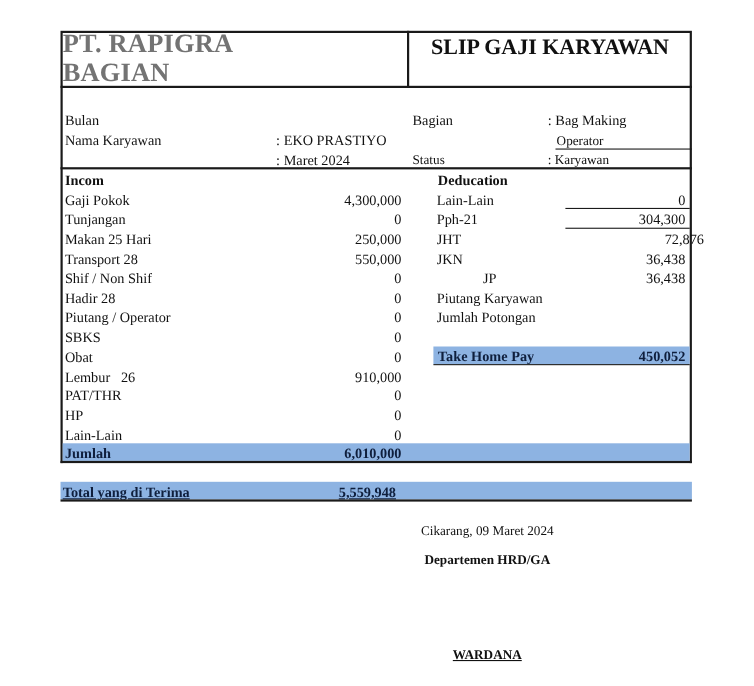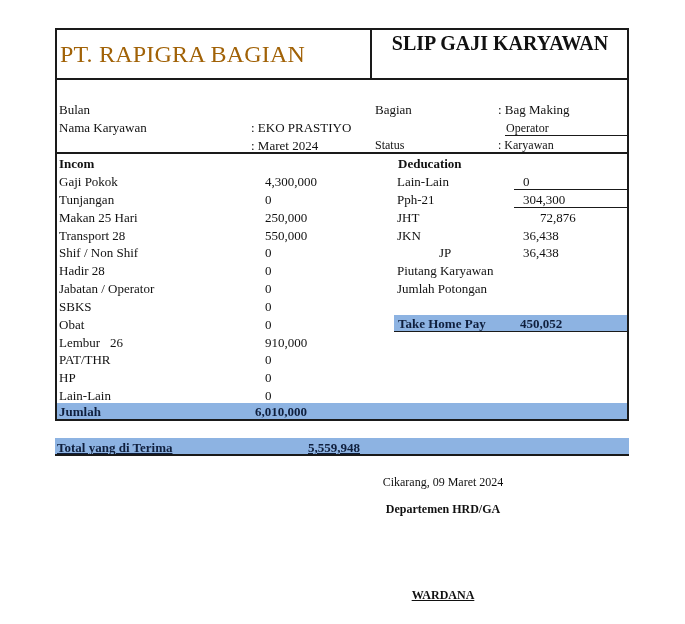--- a/index.html
+++ b/index.html
@@ -1,26 +1,26 @@
 <!DOCTYPE html>
 <html><head>
 <meta charset="utf-8">
 <style>
   html, body { margin:0; padding:0; background:#ffffff; }
   body { width:685px; height:624px; position:relative; font-family:"Liberation Serif", serif; color:#111; overflow:hidden; }
   .abs { position:absolute; }
   .frame-top { left:55px; top:28px; width:574px; height:52px; border:2px solid #1a1a1a; box-sizing:border-box; }
-  .company { left:57px; top:30px; width:251px; height:48px; display:flex; align-items:center; justify-content:center; color:#a16207; font-weight:normal; font-size:24px; letter-spacing:0.2px; }
+  .company { left:57px; top:30px; width:251px; height:48px; display:flex; align-items:center; justify-content:center; color:#737373; font-weight:bold; font-size:24px; letter-spacing:0.2px; }
   .title-div { left:370px; top:28px; width:2px; height:52px; background:#1a1a1a; }
   .slip-title { left:372px; top:32px; width:256px; text-align:center; font-weight:bold; font-size:20px; color:#111; }
   .left-border { left:55px; top:78px; width:2px; height:343px; background:#1a1a1a; }
   .right-border { left:627px; top:78px; width:2px; height:343px; background:#1a1a1a; }
   .txt { font-size:13px; line-height:17px; white-space:nowrap; }
   .b { font-weight:bold; }
-  .r { text-align:left; }
+  .r { text-align:right; }
   .hline { height:2px; background:#1a1a1a; }
   .hline1 { height:1px; background:#1a1a1a; }
   .band { background:#8db3e2; }
   .band-text { color:#0f1f3d; font-weight:bold; font-size:13px; line-height:17px; }
   .sign { text-align:center; font-size:12px; }
   .underline { text-decoration:underline; }
 </style>
 </head>
 <body>
 
@@ -53,21 +53,21 @@
 <div class="abs txt" style="left:59px;top:191px;">Tunjangan</div>
 <div class="abs txt r" style="left:265px;top:191px;width:100px;">0</div>
 <div class="abs txt" style="left:59px;top:209px;">Makan 25 Hari</div>
 <div class="abs txt r" style="left:265px;top:209px;width:100px;">250,000</div>
 <div class="abs txt" style="left:59px;top:227px;">Transport 28</div>
 <div class="abs txt r" style="left:265px;top:227px;width:100px;">550,000</div>
 <div class="abs txt" style="left:59px;top:244px;">Shif / Non Shif</div>
 <div class="abs txt r" style="left:265px;top:244px;width:100px;">0</div>
 <div class="abs txt" style="left:59px;top:262px;">Hadir 28</div>
 <div class="abs txt r" style="left:265px;top:262px;width:100px;">0</div>
-<div class="abs txt" style="left:59px;top:280px;">Jabatan / Operator</div>
+<div class="abs txt" style="left:59px;top:280px;">Piutang / Operator</div>
 <div class="abs txt r" style="left:265px;top:280px;width:100px;">0</div>
 <div class="abs txt" style="left:59px;top:298px;">SBKS</div>
 <div class="abs txt r" style="left:265px;top:298px;width:100px;">0</div>
 <div class="abs txt" style="left:59px;top:316px;">Obat</div>
 <div class="abs txt r" style="left:265px;top:316px;width:100px;">0</div>
 <div class="abs txt" style="left:59px;top:334px;white-space:pre;">Lembur   26</div>
 <div class="abs txt r" style="left:265px;top:334px;width:100px;">910,000</div>
 <div class="abs txt" style="left:59px;top:351px;">PAT/THR</div>
 <div class="abs txt r" style="left:265px;top:351px;width:100px;">0</div>
 <div class="abs txt" style="left:59px;top:369px;">HP</div>

